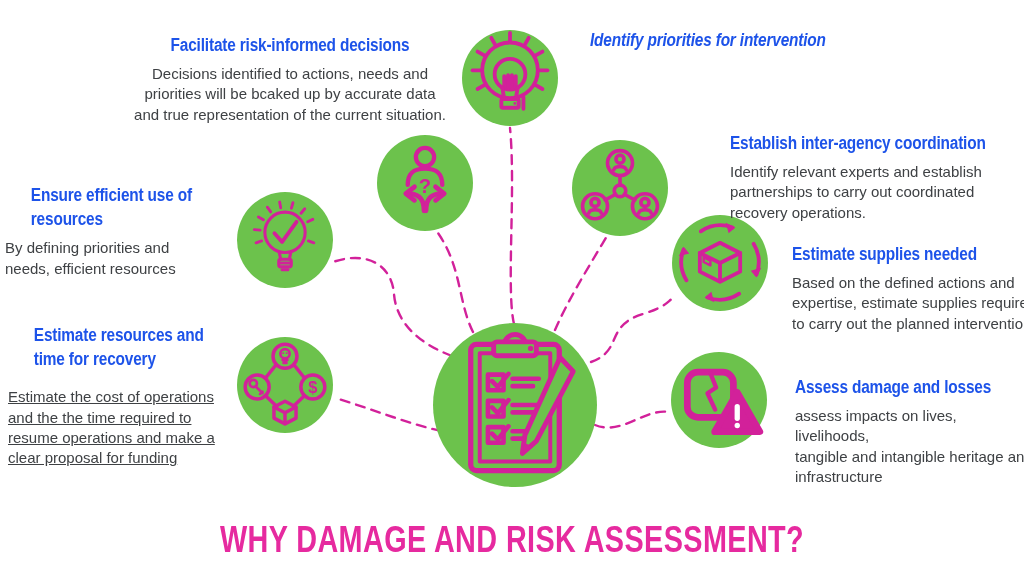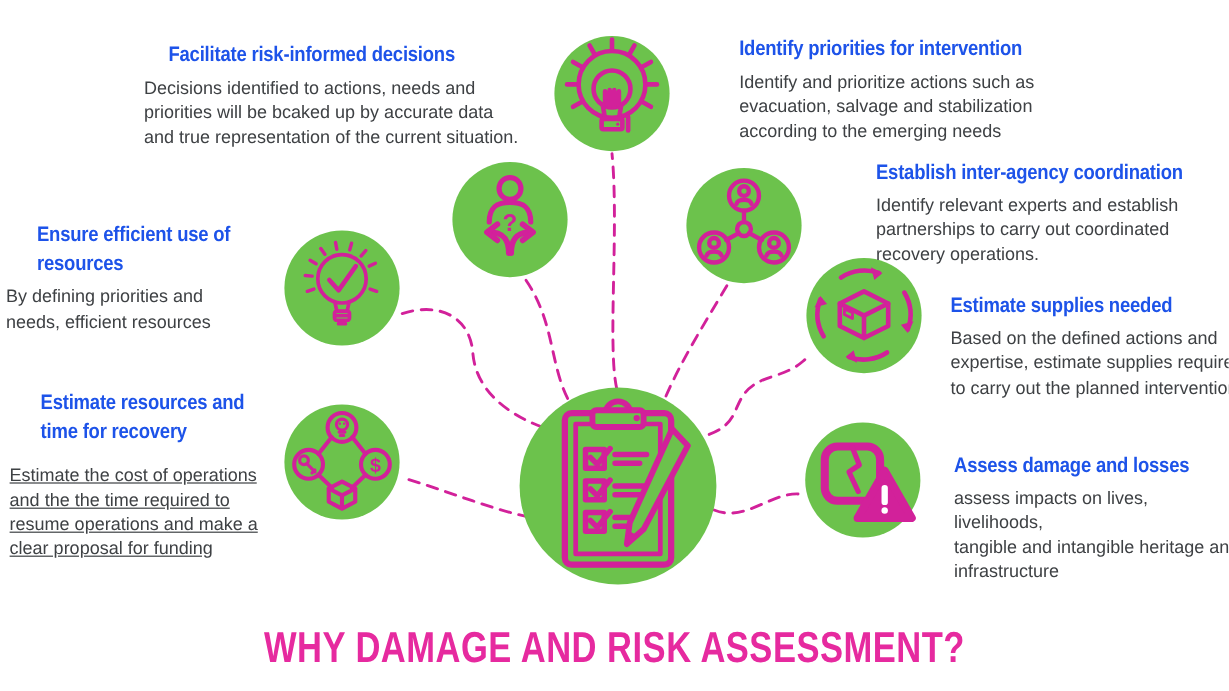--- a/index.html
+++ b/index.html
@@ -10,21 +10,21 @@
   .circle{position:absolute;border-radius:50%;background:#6cc24c;display:flex;
           align-items:center;justify-content:center;}
   .circle svg{width:100%;height:100%;}
   .ln{fill:none;stroke:#d2219a;stroke-linecap:round;stroke-linejoin:round;}
   .fl{fill:#d2219a;stroke:none;}
   .gfill{fill:#6cc24c;}
   .sec{position:absolute;}
   .sec h3{margin:0;font-size:17.5px;font-weight:bold;color:#1d53e9;line-height:1.38;
           letter-spacing:-0.2px;white-space:pre-line;transform:scaleX(0.88);}
   .sec p{margin:7px 0 0;font-size:15px;color:#3e4144;line-height:1.35;white-space:pre-line;}
-  .align-c{text-align:left;} .align-c h3{transform-origin:center center;}
+  .align-c{text-align:center;} .align-c h3{transform-origin:center center;}
   .align-l{text-align:left;}   .align-l h3{transform-origin:left center;white-space:nowrap;}
   .align-r{text-align:left;}  .align-r h3{transform-origin:right center;}
   .gap-lg p{margin-top:16px;text-decoration:underline;}
   .title{position:absolute;left:0;right:0;top:519px;text-align:center;color:#e62a9f;
          font-size:36px;font-weight:bold;letter-spacing:0.5px;transform:scaleX(0.8);
          font-family:"Liberation Sans",sans-serif;}
   .qmark{font-family:"Liberation Sans",sans-serif;font-weight:bold;fill:#d2219a;}
 </style>
 </head>
 <body>
@@ -192,25 +192,22 @@
     </svg>
   </div>
 
   <div class="sec align-c" style="left:120px;top:33px;width:340px;">
     <h3>Facilitate risk-informed decisions</h3>
     <p>Decisions identified to actions, needs and
 priorities will be bcaked up by accurate data
 and true representation of the current situation.</p>
   </div>
 
-  <div class="sec align-l" style="left:616px;top:28px;width:300px;">
+  <div class="sec align-l" style="left:590px;top:28px;width:300px;font-style:italic;">
     <h3>Identify priorities for intervention</h3>
-    <p>Identify and prioritize actions such as
-evacuation, salvage and stabilization
-according to the emerging needs</p>
   </div>
 
   <div class="sec align-l" style="left:730px;top:131px;width:294px;">
     <h3>Establish inter-agency coordination</h3>
     <p>Identify relevant experts and establish
 partnerships to carry out coordinated
 recovery operations.</p>
   </div>
 
   <div class="sec align-l" style="left:792px;top:242px;width:248px;">

